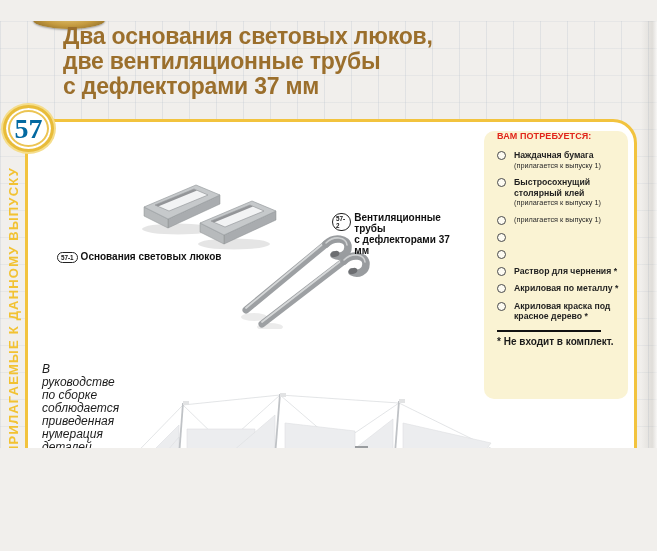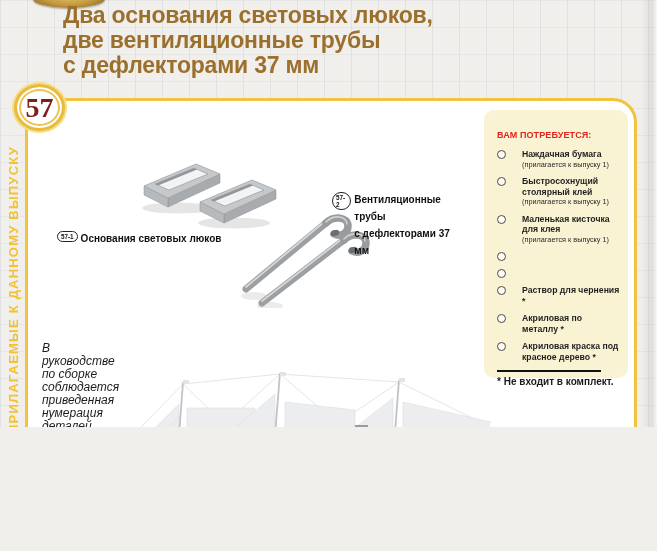--- a/index.html
+++ b/index.html
@@ -4,82 +4,83 @@
 <style>
   * { margin:0; padding:0; box-sizing:border-box; }
   html,body { width:657px; height:551px; }
   body { font-family:"Liberation Sans", sans-serif; background:#f1efec; }
 
   .page { position:relative; width:657px; height:427px; overflow:hidden;
     background:
       repeating-linear-gradient(to right, rgba(185,194,205,.30) 0 1px, transparent 1px 27px),
       repeating-linear-gradient(to bottom, rgba(185,194,205,.20) 0 1px, transparent 1px 27px),
       #f1efec;
+    margin-top: 21px;
   }
   .page-edge { position:absolute; right:0; top:0; width:16px; height:100%;
     background:linear-gradient(to right, rgba(120,115,105,0) 0%, rgba(120,115,105,.14) 70%, rgba(255,255,255,.5) 100%);
   }
 
   
   .coin { position:absolute; left:33px; top:-10px; width:72px; height:18px; border-radius:50%;
     background:radial-gradient(ellipse at 50% 20%, #e9cd7e 0%, #c49a3f 55%, #7e5f22 100%);
     box-shadow:0 1px 2px rgba(0,0,0,.35);
   }
 
   
   .title { position:absolute; left:63px; top:3px; color:#9b6f2c; font-weight:bold;
     font-size:23px; line-height:25px; letter-spacing:-0.2px; }
 
   
-  .issue-badge { position:absolute; left:14px; top:84px; width:51px; height:47px;
+  .issue-badge { position:absolute; left:3px; top:84px; width:51px; height:47px;
     background:#fff; border:3px solid #e8bc3a; border-radius:50%;
     box-shadow:0 0 0 2px #f5dd8a, inset 0 0 0 2px #fff, inset 0 0 0 4px #ecc453;
     display:flex; align-items:center; justify-content:center; z-index:5;
-    font-family:"Liberation Serif", serif; font-weight:bold; font-size:28px; color:#7f1d1d;text-align:center;
+    font-family:"Liberation Serif", serif; font-weight:bold; font-size:28px; color:#0369a1;text-align:center;
   }
 
   
   .sidebar-vert { position:absolute; left:4px; top:140px; height:364px; width:24px; }
   .sidebar-vert span { position:absolute; bottom:0; left:2px; writing-mode:vertical-rl;
     transform:rotate(180deg); white-space:nowrap; font-weight:bold; font-size:13px;
     letter-spacing:1.2px; color:#f2c232; }
 
   
   .main-box { position:absolute; left:25px; top:98px; width:612px; height:442px;
     background:#ffffff; border:3px solid #f2c33e; border-radius:24px; }
 
   .parts-svg { position:absolute; left:138px; top:150px; }
   .tubes-svg { position:absolute; left:238px; top:203px; }
 
   .part-label { position:absolute; display:flex; align-items:flex-start; gap:3px; }
   .part-badge { display:inline-block; border:1px solid #222; border-radius:9px; background:#fff;
     font-size:6.3px; font-weight:bold; color:#111; padding:1px 3px; line-height:7px; margin-top:1px; }
-  .part-name { font-weight:bold; font-size:10px; line-height:17px; color:#101010; }
+  .part-name { font-weight:bold; font-size:10px; line-height:11px; color:#101010; }
   .label-571 { left:57px; top:230px; }
   .label-572 { left:332px; top:191px; width:130px; }
 
   .note-italic { position:absolute; left:42px; top:342px; width:64px;
     font-style:italic; font-size:12px; line-height:13px; color:#1c1c1c; }
 
   .ship-svg { position:absolute; left:105px; top:372px; }
 
   
   .red-hline { position:absolute; left:163px; top:504px; width:373px; height:2px; background:#e23125; }
   .red-vline { position:absolute; left:534px; top:441px; width:2px; height:65px; background:#e23125; }
   .red-dot { position:absolute; width:13px; height:13px; border-radius:50%; background:#e8251a; }
   .dot-1 { left:186px; top:499px; } .dot-2 { left:300px; top:499px; } .dot-3 { left:440px; top:499px; }
   .callout-bar { position:absolute; left:533px; top:437px; width:3px; height:57px; background:#d4694e; }
   .callout-text { position:absolute; left:542px; top:439px; width:84px;
     font-weight:bold; font-size:9.5px; line-height:12px; color:#111; }
 
   
   .req-panel { position:absolute; left:484px; top:110px; width:144px; height:268px;
-    background:#faf3d3; border-radius:10px; padding:20px 8px 8px 13px; }
+    background:#faf3d3; border-radius:10px; padding:0 8px 8px 13px; }
   .req-header { color:#e1251b; font-weight:bold; font-size:9px; letter-spacing:0.1px; margin-bottom:9px; }
-  .req-item { display:flex; gap:16px; margin-bottom:7px; }
+  .req-item { display:flex; gap:8px; margin-bottom:7px; }
   .req-check { width:9px; height:9px; border:1.2px solid #4a4a4a; border-radius:50%;
     flex-shrink:0; margin-top:1px; background:#fdfbf2; }
   .req-name { display:block; font-weight:bold; font-size:8.7px; line-height:10.5px; color:#1f1f1f; }
   .req-note { display:block; font-size:7.3px; line-height:8.6px; color:#2a2a2a; margin-top:1px; }
   .req-sep { width:104px; border-top:2px solid #111; margin:8px 0 4px 0; }
   .req-footnote { font-weight:bold; font-size:10px; color:#1a1a1a; }
 </style>
 </head>
 <body>
 
@@ -258,21 +259,20 @@
       <span class="req-check"></span>
       <span class="req-text">
         <span class="req-name">Быстросохнущий столярный клей</span>
         <span class="req-note">(прилагается к выпуску 1)</span>
       </span>
     </div>
 
     <div class="req-item">
       <span class="req-check"></span>
       <span class="req-text">
-        <span class="req-name">Маленькая кисточка для клея</span>
         <span class="req-note">(прилагается к выпуску 1)</span>
       </span>
     </div>
 
     <div class="req-item">
       <span class="req-check"></span>
     </div>
 
     <div class="req-item">
       <span class="req-check"></span>

